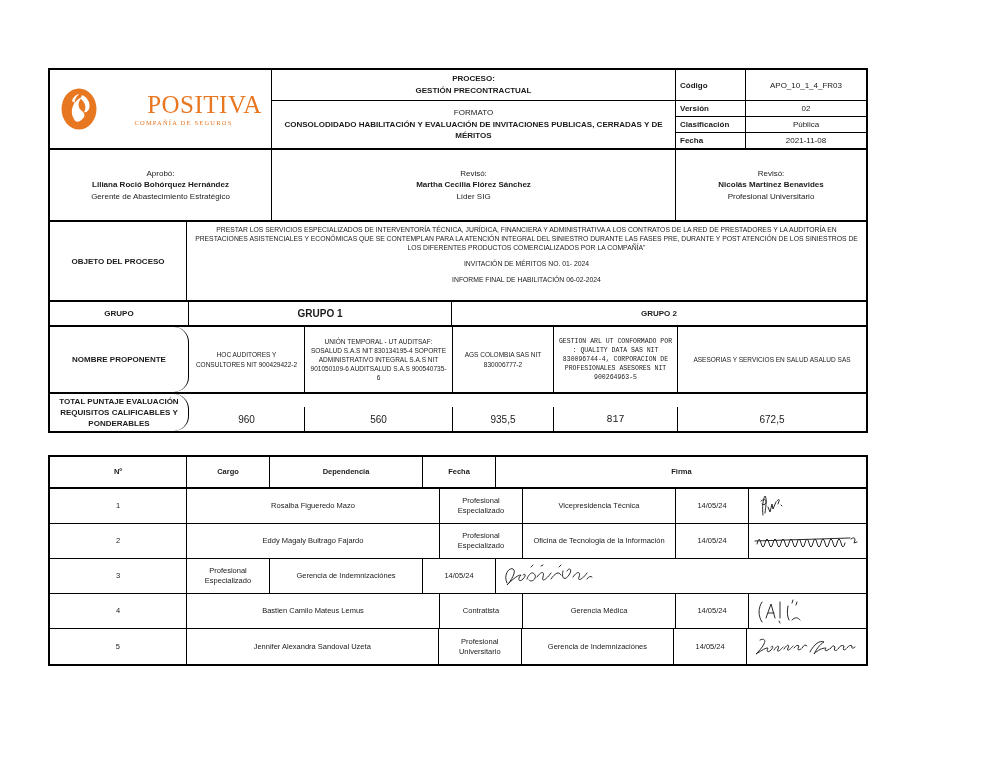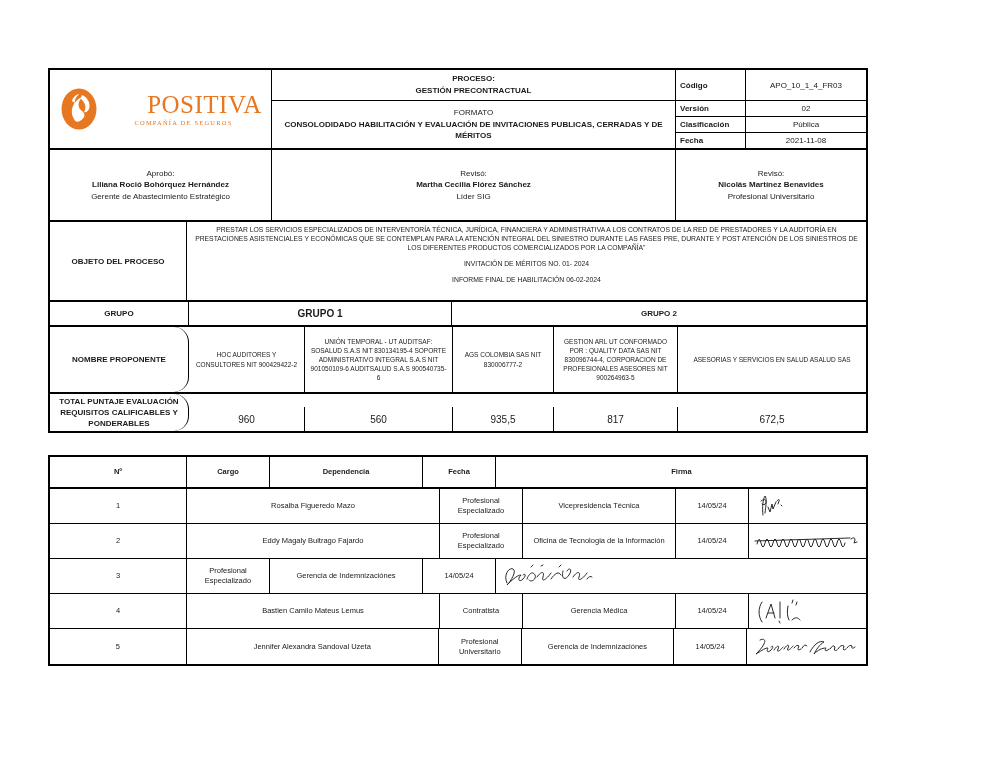--- a/index.html
+++ b/index.html
@@ -45,21 +45,21 @@
 
   .bandD { height:25px; }
   .grupo-label { width:139px; font-weight:bold; font-size:8px; }
   .grupo-1 { width:263px; font-weight:bold; font-size:10px; }
   .grupo-2 { flex:1; font-weight:bold; font-size:8px; }
 
   .bandE { height:67px; }
   .bandF { height:37px; }
   .prop-label { width:139px; font-weight:bold; font-size:8px; line-height:1.4;border-radius:15px; }
   .pc1 { width:116px; } .pc2 { width:148px; } .pc3 { width:101px; }
-  .pc4 { width:124px; } .pc5 { flex:1; }
+  .pc4 { width:124px;font-family:Liberation Mono, monospace; } .pc5 { flex:1; }
   .prop-cell { font-size:6.5px; line-height:1.4; }
   .score-cell { font-size:10px;margin-top:13px; }
 
   
   .bottom-table { left:48px; top:455px; width:820px; }
   .bt-row { display:flex; border-bottom:1px solid #000; height:35px; }
   .bt-row:last-child { border-bottom:none; }
   .bt-head { height:32px; border-bottom:2px solid #000; }
   .bt-head .cell { font-weight:bold; font-size:7.5px; }
   .bt-row .cell { font-size:7.5px; line-height:1.3; }

